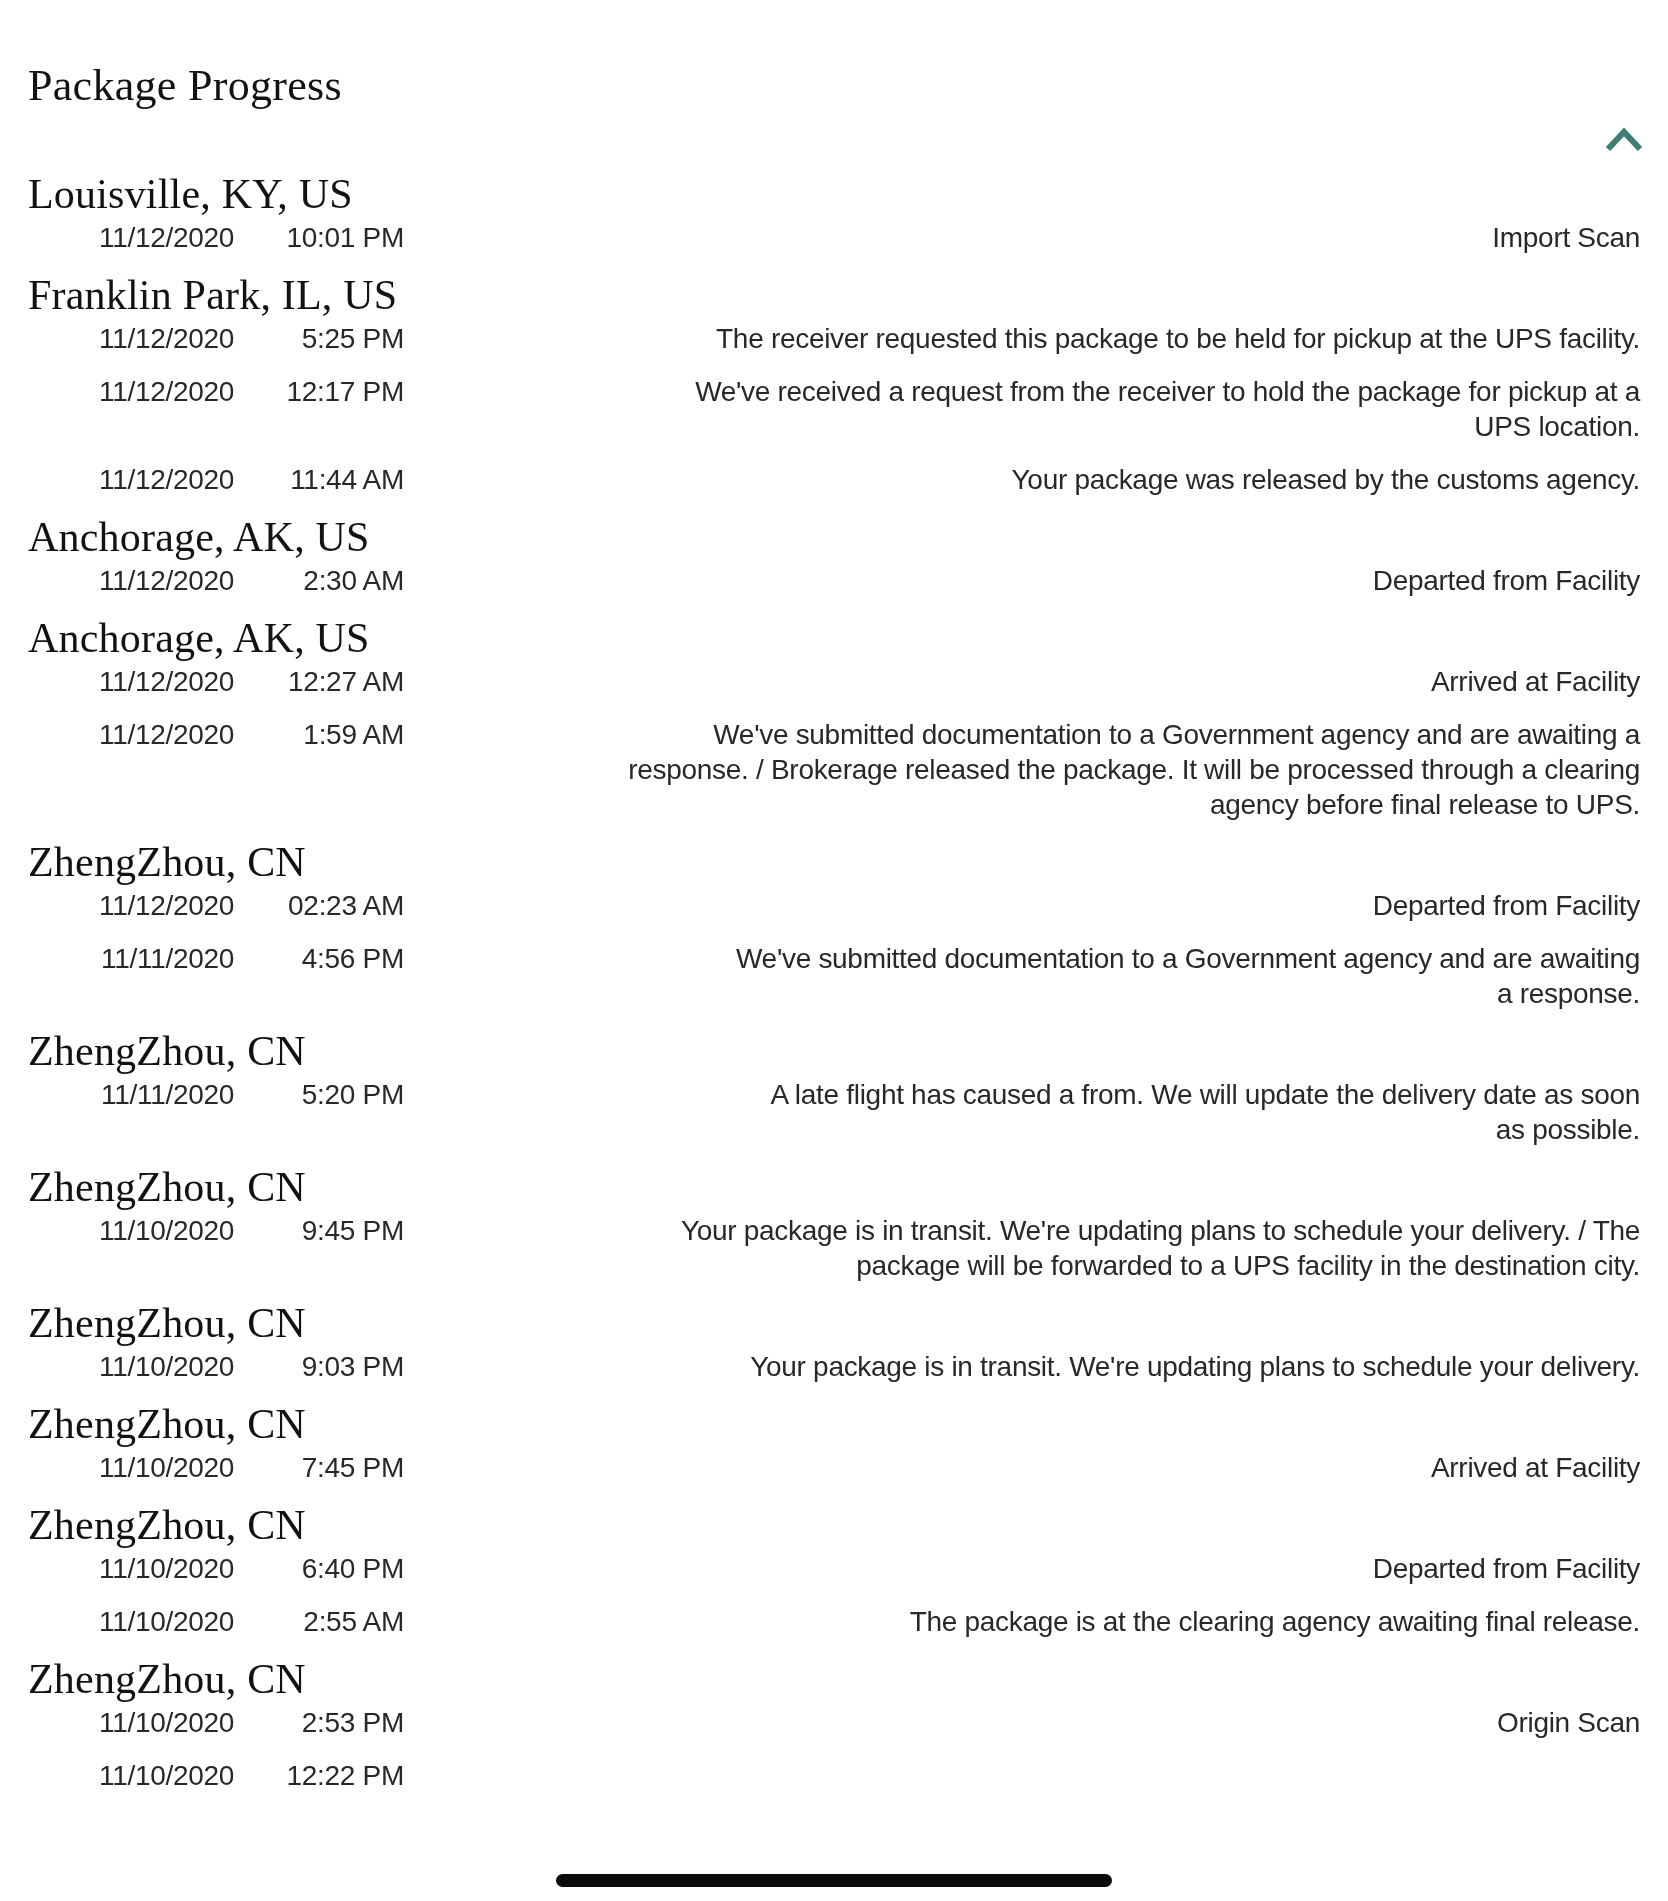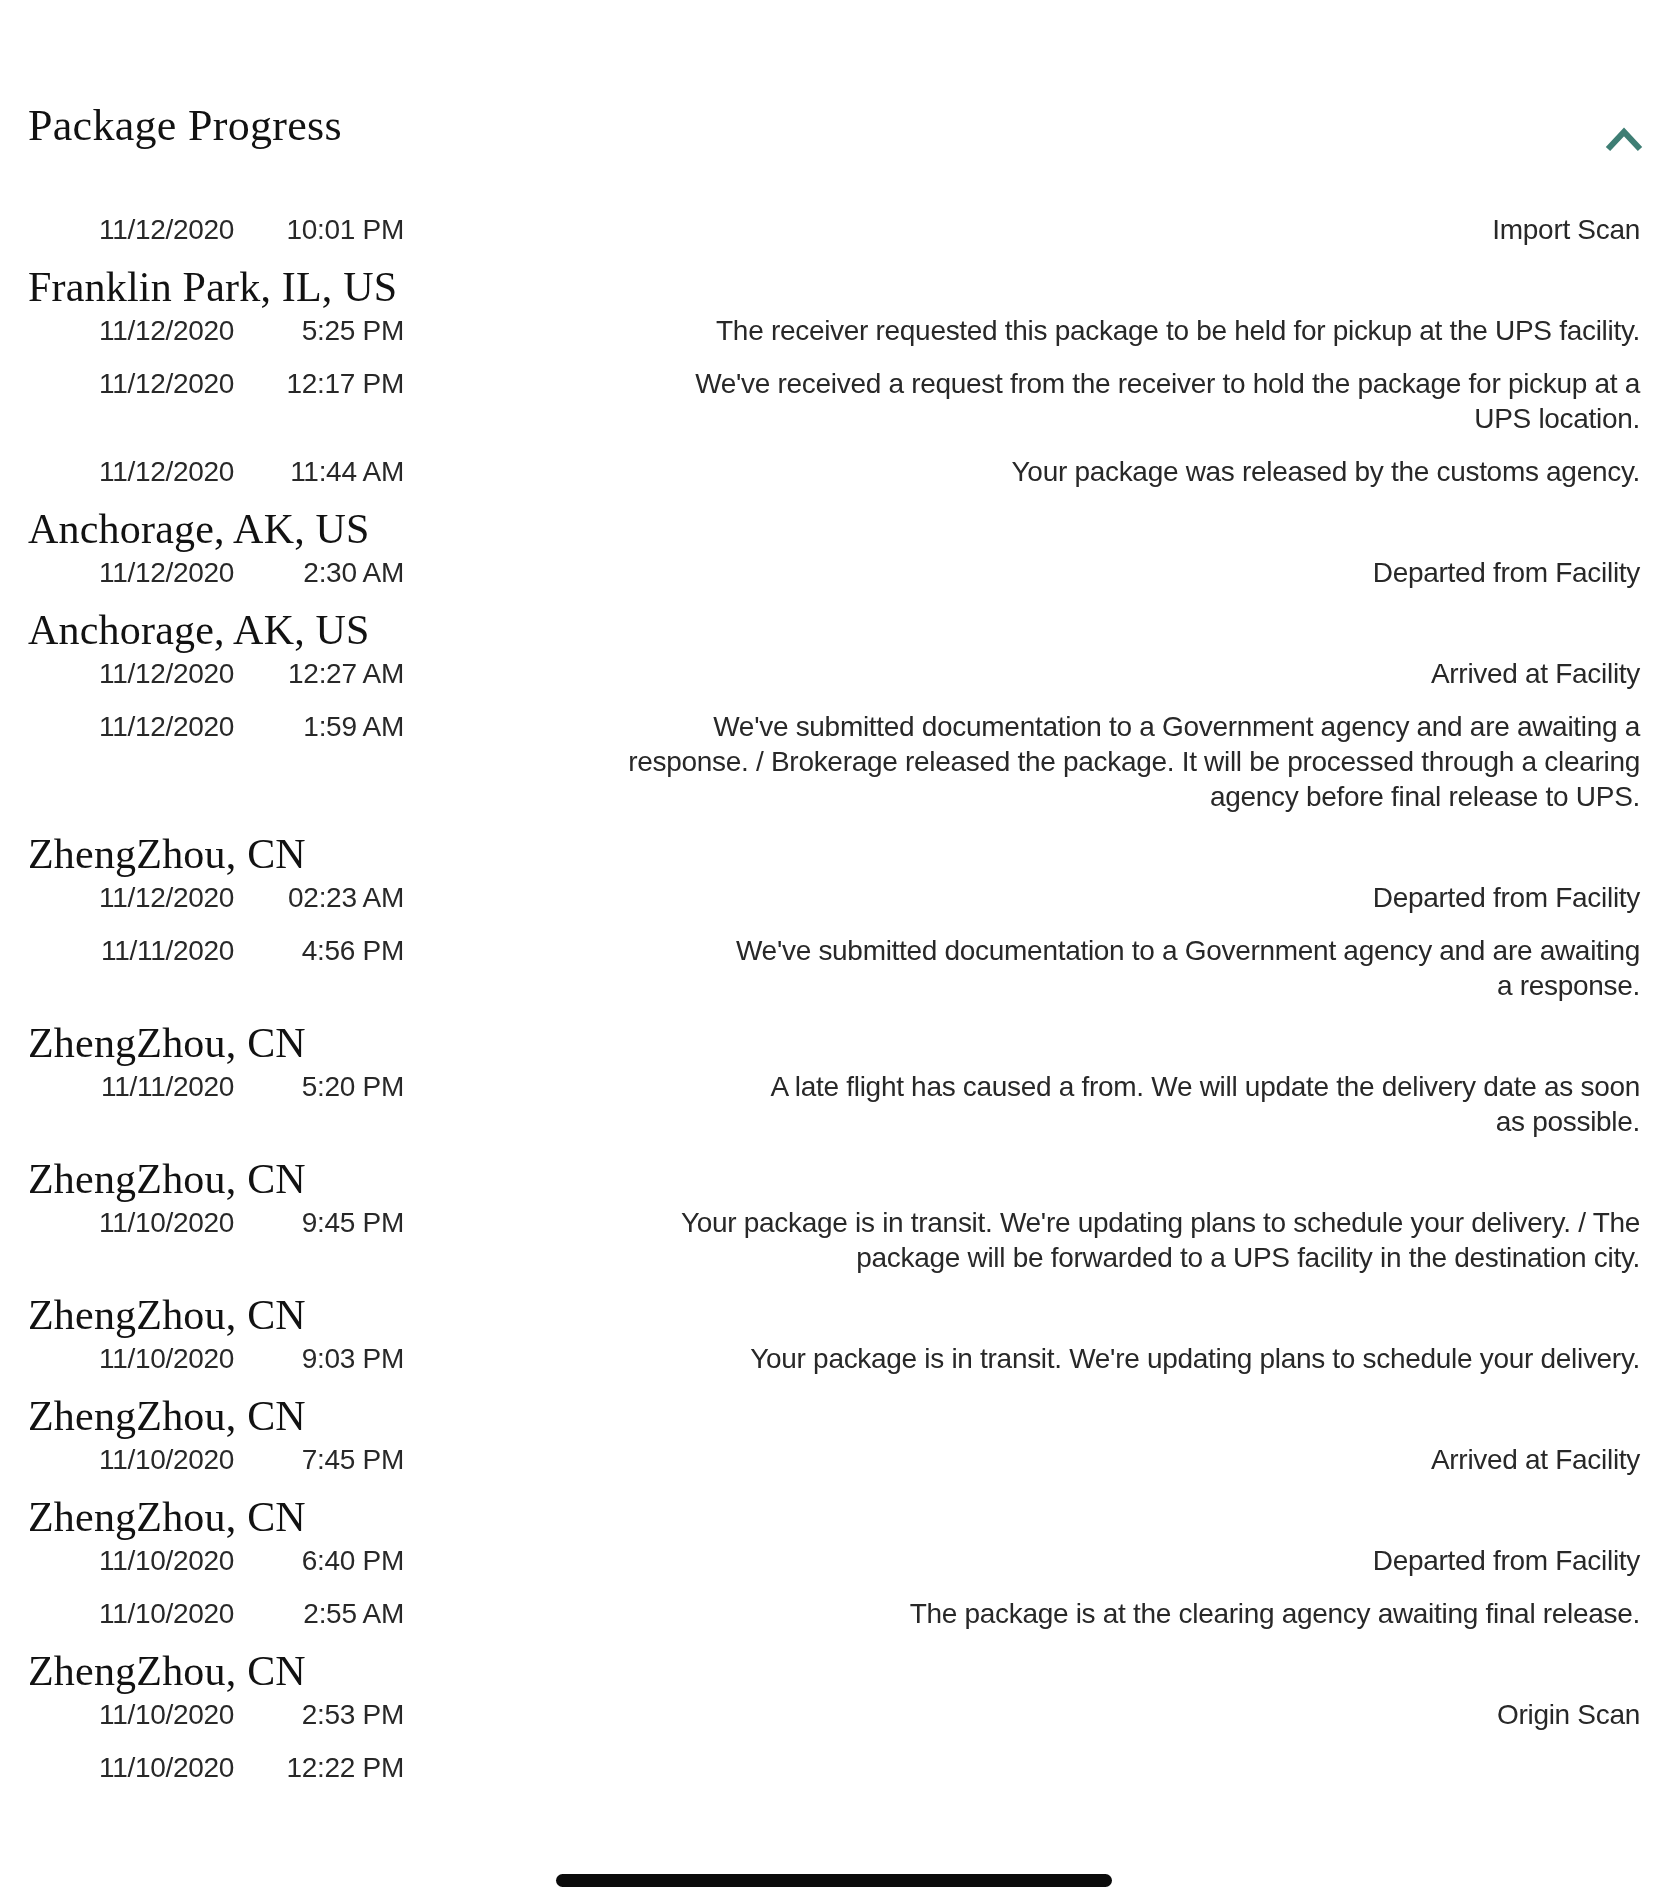--- a/index.html
+++ b/index.html
@@ -6,21 +6,21 @@
   body {
     width: 1668px;
     height: 1901px;
     background: #ffffff;
     overflow: hidden;
     position: relative;
     font-family: "Liberation Sans", sans-serif;
     -webkit-font-smoothing: antialiased;
   }
   .content {
-    padding: 100px 28px 0 28px;
+    padding: 60px 28px 0 28px;
   }
   .page-title {
     font-family: "Liberation Serif", "DejaVu Serif", serif;
     font-size: 44px;
     line-height: 52px;
     font-weight: 400;
     color: #121212;
     margin: 0 0 60px 0;
     letter-spacing: 0.3px;
   }
@@ -81,20 +81,21 @@
   <button class="collapse-btn" aria-label="collapse">
     <span style="display:flex;">
       <svg width="40" height="26" viewBox="0 0 40 26">
         <polyline points="4,22 20,5 36,22" fill="none" stroke="#3E7E74" stroke-width="6" stroke-linecap="butt" stroke-linejoin="miter"></polyline>
       </svg>
     </span>
   </button>
 
   <div id="timeline">
   <div class="group">
+    <div class="location">Louisville, KY, US</div>
     <div class="events">
   <div class="event">
     <span class="date">11/12/2020</span>
     <span class="time">10:01 PM</span>
     <span class="desc">Import Scan</span>
   </div>
 </div>
   </div>
 
   <div class="group">

